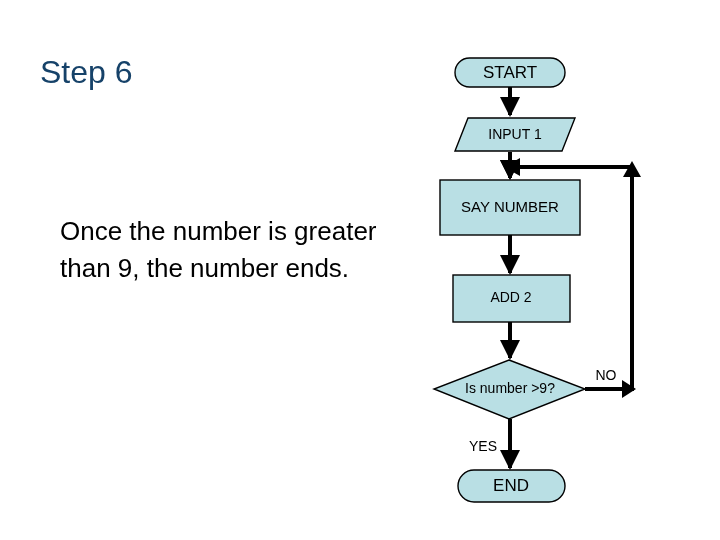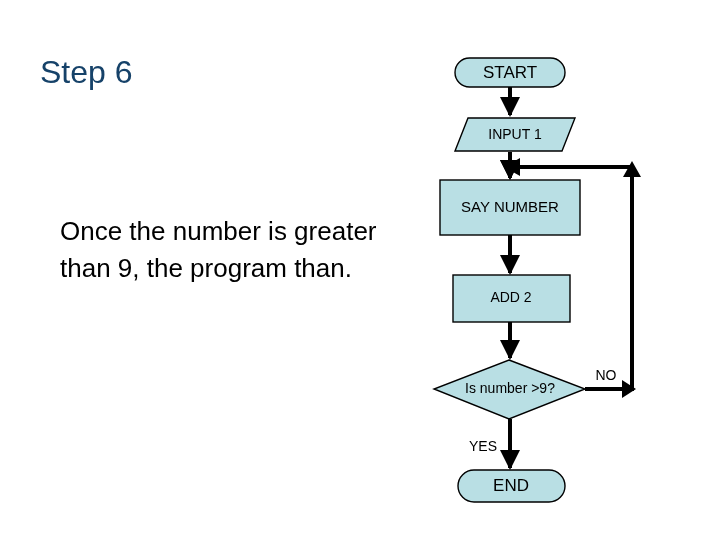--- a/index.html
+++ b/index.html
@@ -62,21 +62,21 @@
     dominant-baseline: middle;
   }
 </style>
 </head>
 <body>
 
 <div id="slide">
 
   <div id="slide-title">Step 6</div>
 
-  <div id="body-text">Once the number is greater than 9, the program than.</div>
+  <div id="body-text">Once the number is greater than 9, the number ends.</div>
 
   <svg id="flow-svg" width="720" height="540">
     <defs>
       <marker id="arrow" viewBox="0 0 10 10" refX="9" refY="5" markerWidth="5" markerHeight="5" orient="auto-start-reverse">
         <path d="M 0 0 L 10 5 L 0 10 z" fill="#000000"></path>
       </marker>
     </defs>
 
     <line class="edge-line" x1="510" y1="60" x2="510" y2="88" stroke-width="4" marker-end="url(#arrow)"></line>
 

